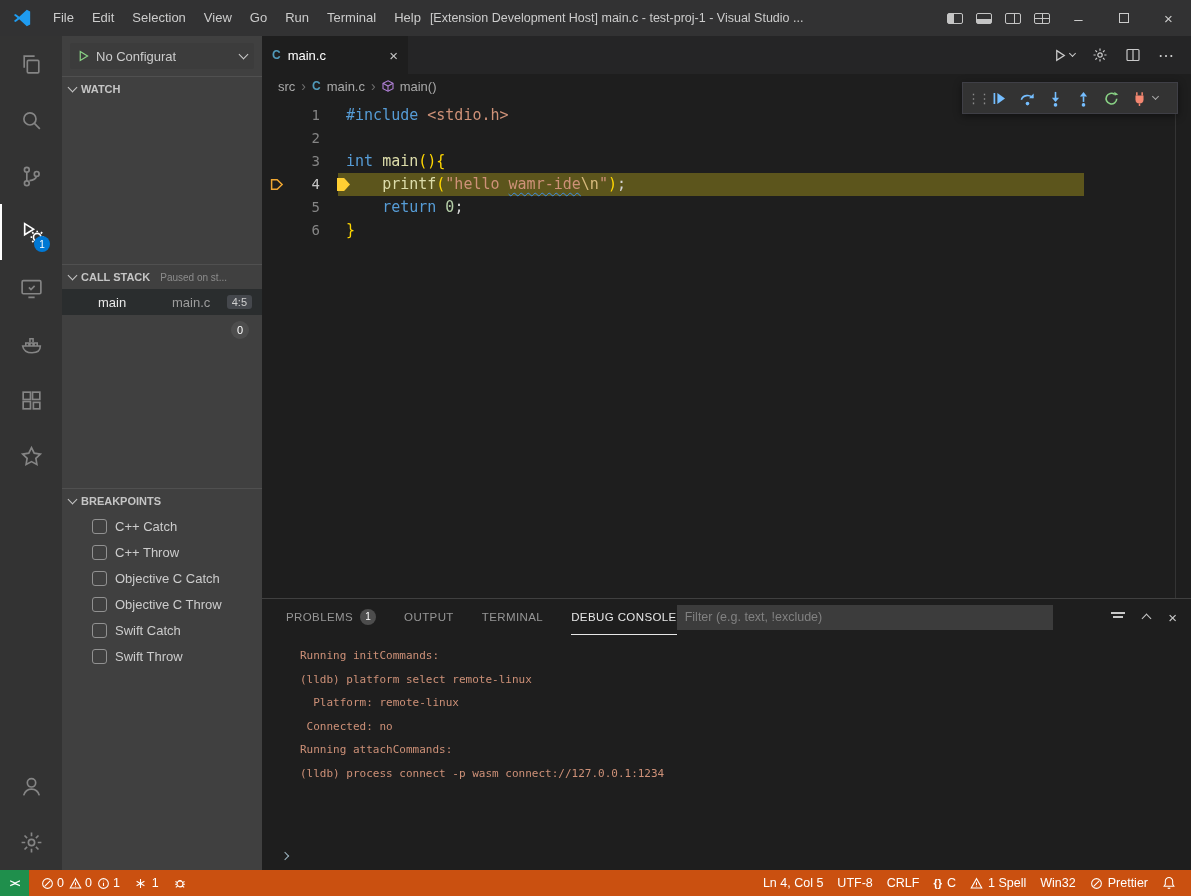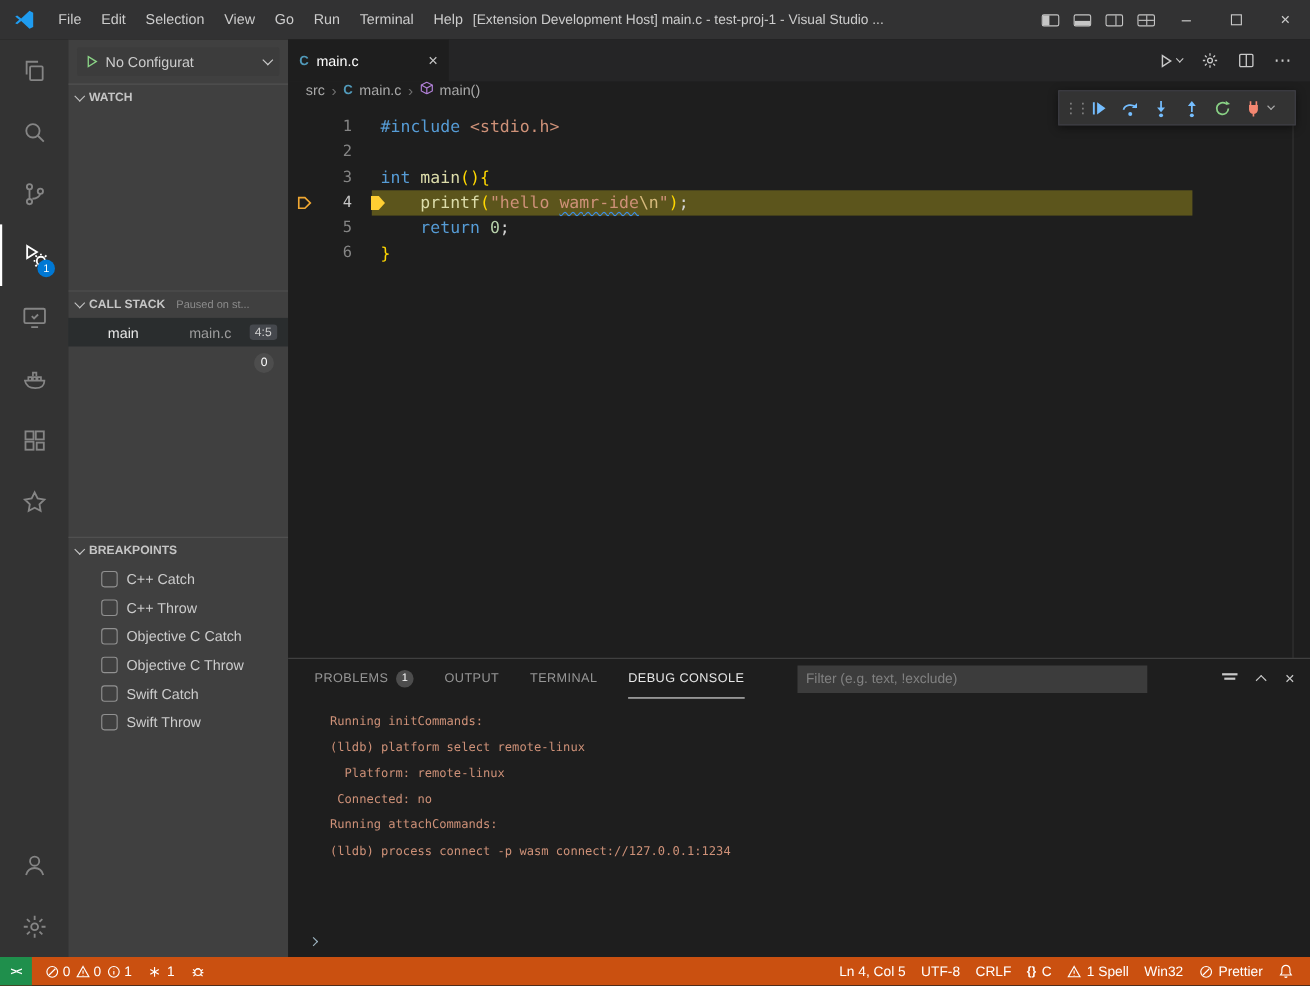--- a/index.html
+++ b/index.html
@@ -65,21 +65,21 @@
   .bp-label{color:#cccccc}
 
   
   .editor-col{flex:1;display:flex;flex-direction:column;background:#1e1e1e;position:relative;min-width:0}
   .tabbar{height:38px;background:#252526;display:flex;align-items:stretch;flex:none}
   .tab{width:146px;background:#1e1e1e;display:flex;align-items:center;gap:7px;padding:0 10px;color:#ffffff}
   .c-icon{color:#519aba;font-weight:bold;font-size:12px}
   .tab .close{margin-left:auto;font-size:15px;color:#c5c5c5}
   .tab-actions{margin-left:auto;display:flex;align-items:center;gap:17px;padding-right:16px;color:#c9c9c9}
   .dots{font-size:16px;letter-spacing:1px}
-  .breadcrumb{height:24px;display:flex;gap:6px;padding-left:16px;color:#a9a9a9;flex:none}
+  .breadcrumb{height:24px;display:flex;align-items:center;gap:6px;padding-left:16px;color:#a9a9a9;flex:none}
   .bc-sep{color:#6e6e6e;font-size:14px}
 
   .code-area{height:500px;padding-top:6px;font-family:"DejaVu Sans Mono",monospace;font-size:15px;line-height:23px;color:#d4d4d4;position:relative;flex:none}
   .code-line{display:flex;height:23px;position:relative}
   .glyph{width:28px;flex:none;position:relative;z-index:1}
   .glyph svg{position:absolute;left:8px;top:4px}
   .lnum{width:30px;flex:none;text-align:right;color:#858585;font-size:14px;z-index:1}
   .code-line.current .lnum{color:#c6c6c6}
   .ltext{padding-left:26px;white-space:pre;position:relative;z-index:1}
   .line-highlight{position:absolute;left:76px;top:0;width:746px;height:23px;background:#5c551c;z-index:0}
@@ -94,21 +94,21 @@
   .dt-btn{width:28px;height:28px;display:flex;align-items:center;justify-content:center}
   .dt-grip{color:#8a8a8a;font-size:13px;letter-spacing:-2px;width:18px;text-align:center}
 
   
   .panel{height:272px;border-top:1px solid rgba(128,128,128,.35);display:flex;flex-direction:column;flex:none}
   .panel-header{height:36px;display:flex;align-items:center;padding:0 14px 0 24px;flex:none}
   .ptabs{display:flex;gap:28px;height:100%}
   .ptab{display:flex;align-items:center;gap:7px;font-size:11.5px;letter-spacing:.4px;color:#969696;border-bottom:1px solid transparent}
   .ptab.active{color:#e7e7e7;border-bottom-color:#e7e7e7}
   .pbadge{background:#4d4d4d;color:#fff;border-radius:50%;min-width:16px;height:16px;font-size:10px;display:flex;align-items:center;justify-content:center}
-  .pfilter{margin-left:48px;width:318px;height:25px;background:#3c3c3c;border:0;outline:0;color:#cccccc;font-size:12.5px;padding:0 8px;font-family:"Liberation Sans",sans-serif}
+  .pfilter{width:376px;height:25px;background:#3c3c3c;border:0;outline:0;color:#cccccc;font-size:12.5px;padding:0 8px;font-family:"Liberation Sans",sans-serif}
   .pfilter::placeholder{color:#818181}
   .pactions{margin-left:auto;display:flex;align-items:center;gap:18px;color:#c9c9c9}
   .ic-filter{width:14px;height:12px;position:relative}
   .ic-filter::before{content:'';position:absolute;top:1px;left:0;width:14px;height:1.5px;background:#c9c9c9}
   .ic-filter::after{content:'';position:absolute;top:5px;left:2px;width:10px;height:1.5px;background:#c9c9c9;box-shadow:2px 4px 0 -1px #c9c9c9}
   .px{font-size:15px;color:#c9c9c9}
   .console{flex:1;padding:9px 0 0 38px;font-family:"DejaVu Sans Mono",monospace;font-size:11px;line-height:23.5px;color:#ce9178;overflow:hidden}
   .console-line{white-space:pre}
   .repl{height:26px;display:flex;align-items:center;padding-left:20px;flex:none}
   .repl .chev{color:#9db4c0;width:6px;height:6px}

